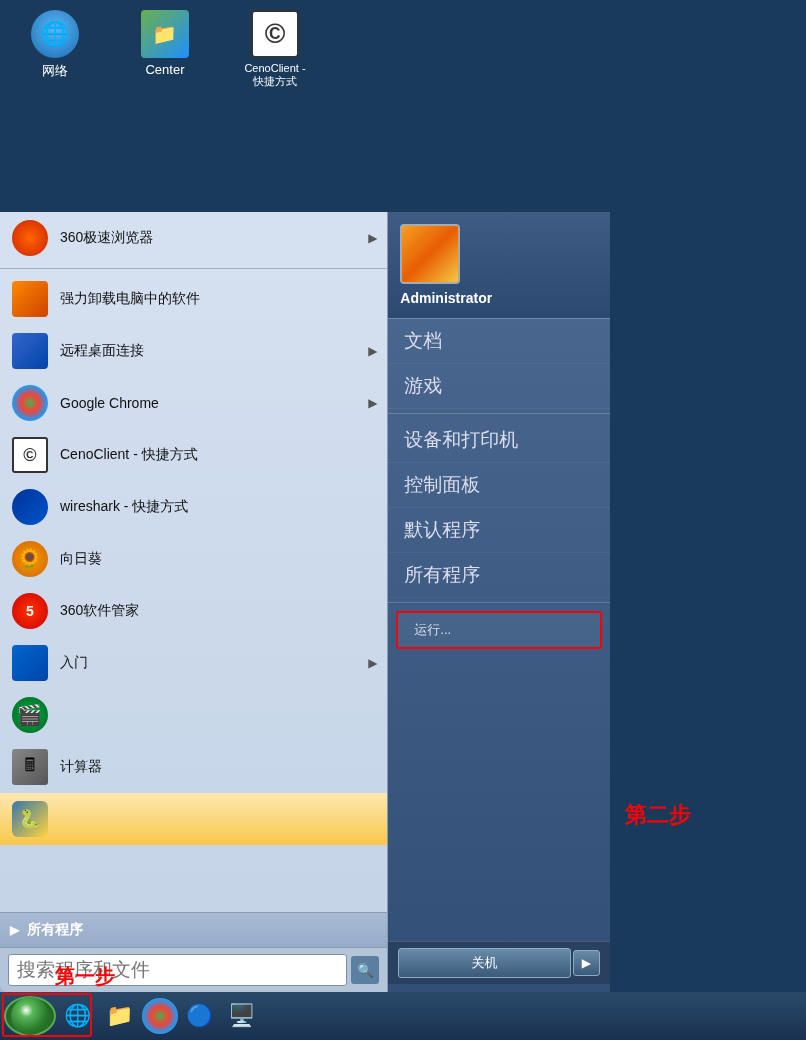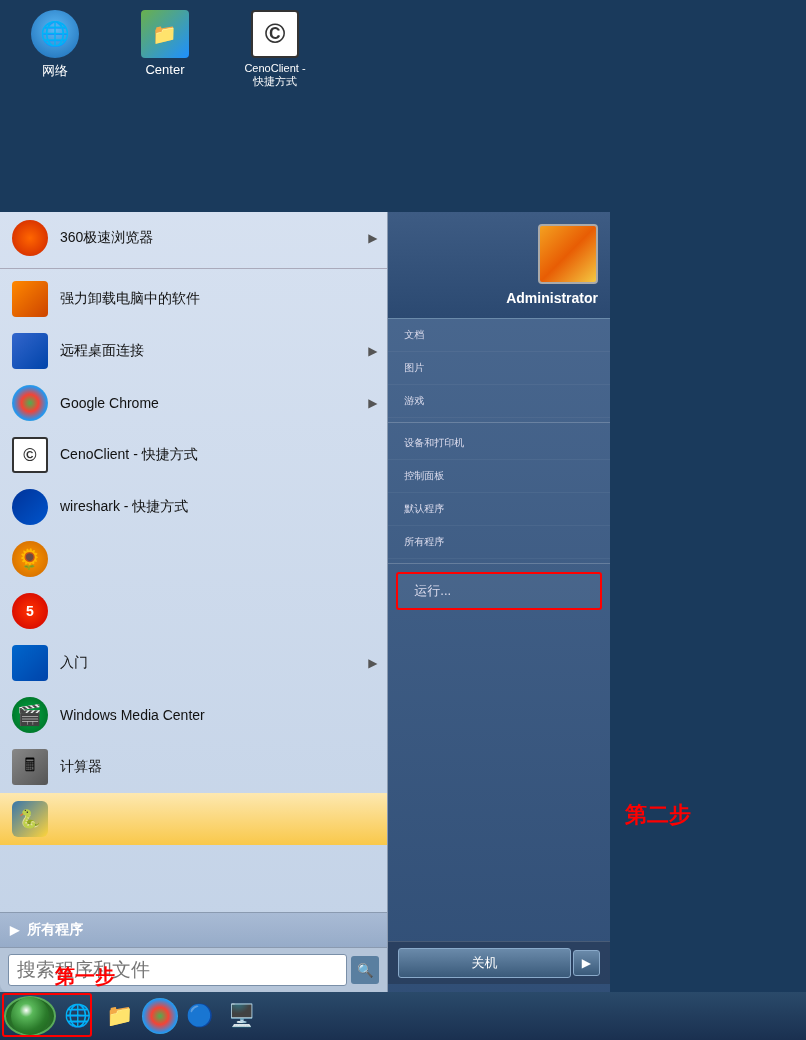--- a/index.html
+++ b/index.html
@@ -187,41 +187,41 @@
       flex-direction: column;
       padding-bottom: 8px;
     }
 
     
     .user-section {
       background: linear-gradient(to bottom, rgba(60,90,130,0.9), rgba(40,70,110,0.9));
       padding: 12px;
       display: flex;
       flex-direction: column;
-      align-items: flex-end;
+      align-items: flex-start;
       border-bottom: 1px solid #6a8aaa;
     }
     .user-avatar {
       width: 60px; height: 60px;
       background: linear-gradient(135deg, #f4a020, #e85d04, #f4c842);
       border: 2px solid #aaa;
       border-radius: 4px;
       margin-bottom: 6px;
     }
     .user-name {
       color: #fff;
       font-size: 14px;
       font-weight: bold;
     }
 
     
     .right-item {
       padding: 9px 16px;
       color: #dde;
-      font-size: 10px;
+      font-size: 19px;
       cursor: pointer;
       display: flex;
       align-items: center;
       border-bottom: 1px solid rgba(255,255,255,0.05);
     }
 
     
     .run-item {
       padding: 8px 16px;
       color: #dde;
@@ -485,41 +485,42 @@
           <div class="item-icon">
               <div class="icon-wireshark" style="border-radius:50%;"></div>
             </div>
           <span class="item-label">wireshark - 快捷方式</span>
         </div>
 
         <div class="menu-item">
           <div class="item-icon">
               <div class="icon-sunflower" style="font-size:20px;display:flex;align-items:center;justify-content:center;">🌻</div>
             </div>
+          <span class="item-label">向日葵</span>
         </div>
 
         <div class="menu-item">
           <div class="item-icon">
               <div class="icon-360mgr">5</div>
             </div>
+          <span class="item-label">360软件管家</span>
         </div>
 
         <div class="menu-item">
           <div class="item-icon">
               <div class="icon-getstarted"></div>
             </div>
           <span class="item-label">入门</span>
           <span class="arrow">▶</span>
         </div>
 
         <div class="menu-item">
           <div class="item-icon">
               <div class="icon-wmc" style="font-size:20px;display:flex;align-items:center;justify-content:center;">🎬</div>
             </div>
-          <span class="item-label">Windows Media Center</span>
         </div>
 
         <div class="menu-item">
           <div class="item-icon">
               <div class="icon-calc" style="display:flex;align-items:center;justify-content:center;font-size:18px;">🖩</div>
             </div>
           <span class="item-label">计算器</span>
         </div>
 
         <div class="menu-item highlighted" style="background:linear-gradient(to bottom,#fde8b0,#f9c84a);">
@@ -542,23 +543,20 @@
     </div>
 
     <div class="right-panel">
       <div class="user-section">
         <div class="user-avatar"></div>
         <span class="user-name">Administrator</span>
       </div>
 
       <div class="right-item">
         <span>文档</span>
-      </div>
-      <div class="right-item">
-        <span>图片</span>
       </div>
       <div class="right-item">
         <span>游戏</span>
       </div>
 
       <div class="right-separator"></div>
 
       <div class="right-item">
         <span>设备和打印机</span>
       </div>

